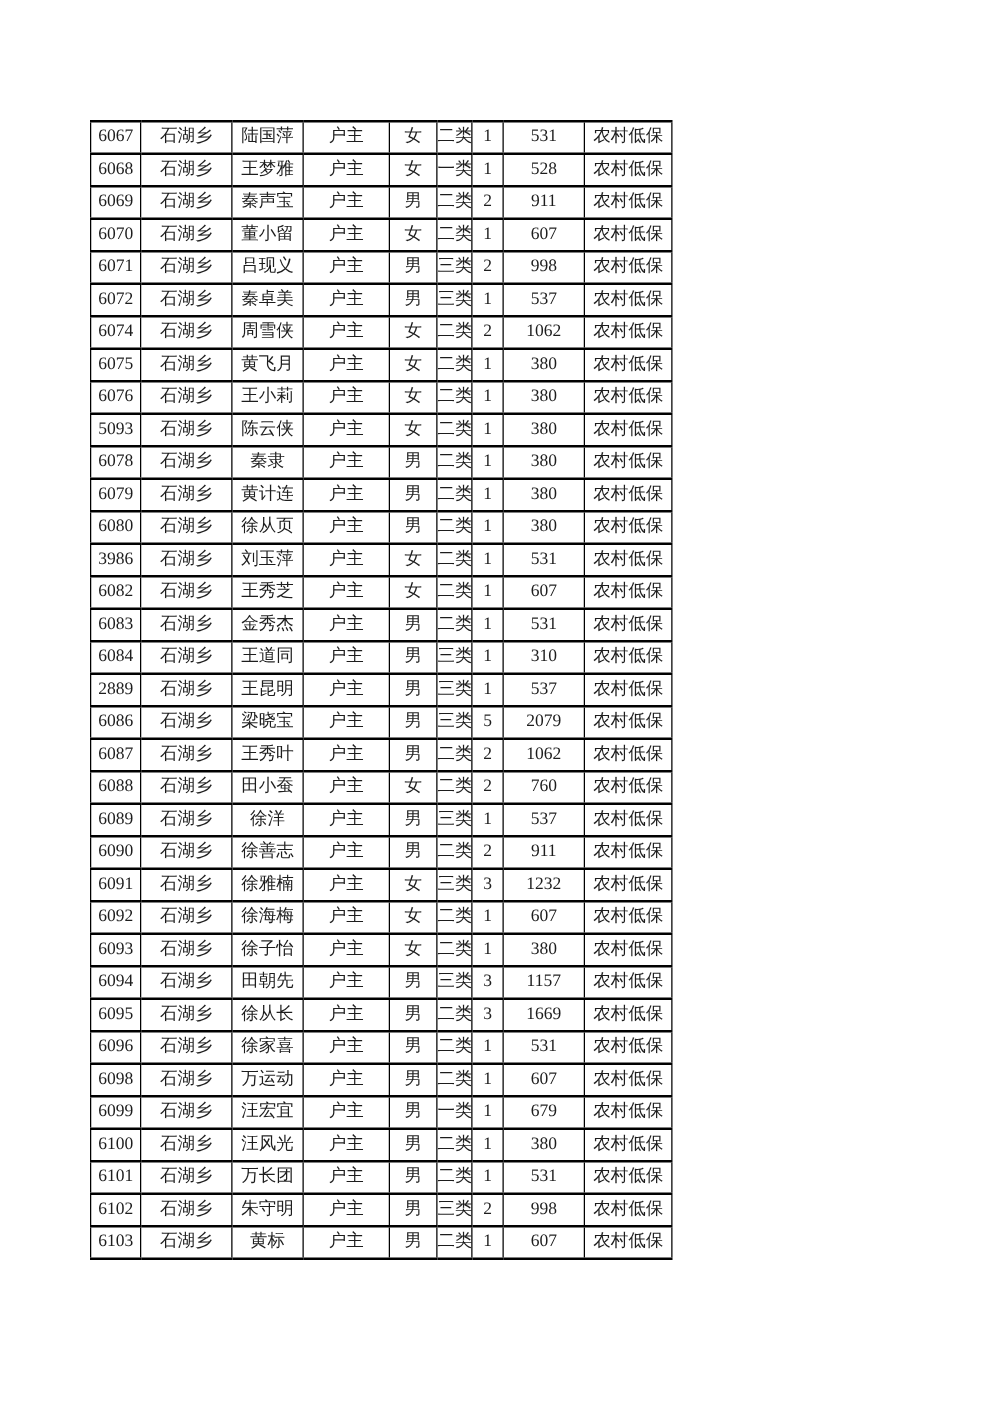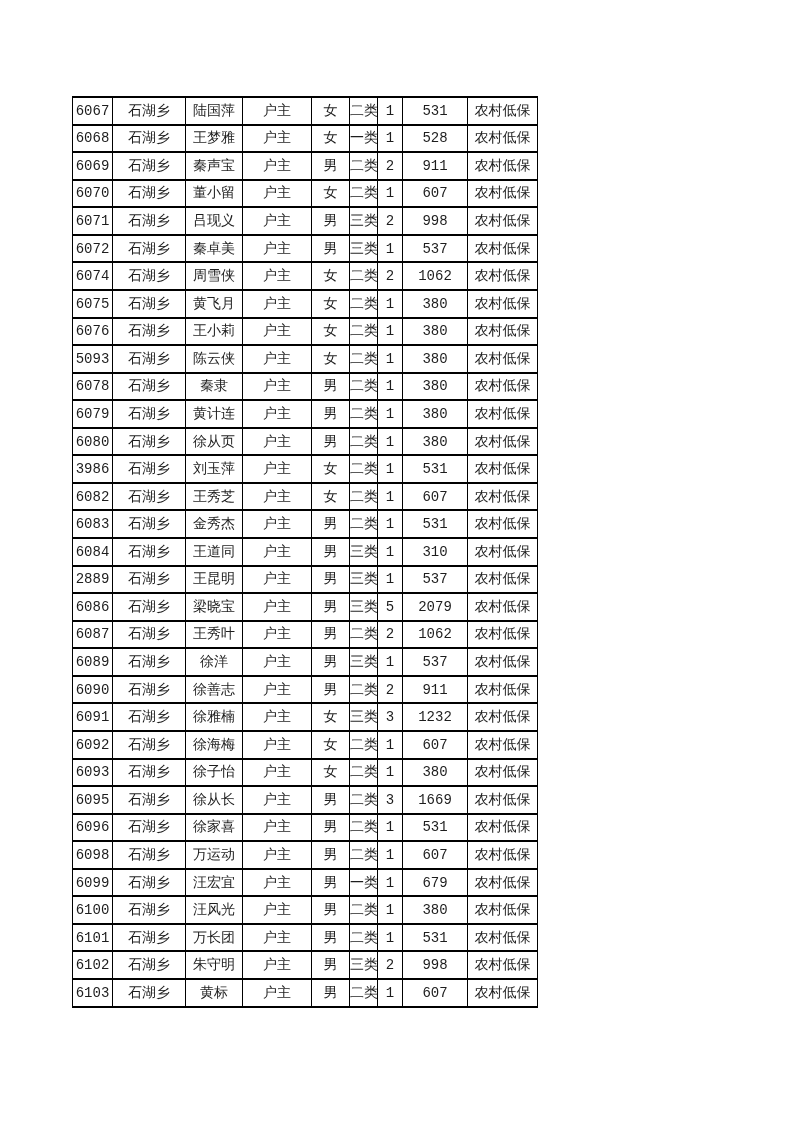--- a/index.html
+++ b/index.html
@@ -4,21 +4,21 @@
 <style>
   html, body {
     margin: 0;
     padding: 0;
   }
   .page {
     position: relative;
     width: 793px;
     height: 1122px;
     background: var(--page-bg, #ffffff);
-    font-family: Liberation Mono, monospace;
+    font-family: Liberation Serif, serif;
     overflow: hidden;
   }
   table.welfare-table {
     position: absolute;
     left: 72px;
     top: 96px;
     width: 465px;
     height: 912px;
     border-collapse: collapse;
     table-layout: fixed;
@@ -283,20 +283,31 @@
           <td class="col-township">石湖乡</td>
           <td class="col-person-name">王秀叶</td>
           <td class="col-relation">户主</td>
           <td class="col-gender">男</td>
           <td class="col-category">二类</td>
           <td class="col-household-count">2</td>
           <td class="col-amount">1062</td>
           <td class="col-welfare-type">农村低保</td>
         </tr>
         <tr>
+          <td class="col-record-id">6088</td>
+          <td class="col-township">石湖乡</td>
+          <td class="col-person-name">田小蚕</td>
+          <td class="col-relation">户主</td>
+          <td class="col-gender">女</td>
+          <td class="col-category">二类</td>
+          <td class="col-household-count">2</td>
+          <td class="col-amount">760</td>
+          <td class="col-welfare-type">农村低保</td>
+        </tr>
+        <tr>
           <td class="col-record-id">6089</td>
           <td class="col-township">石湖乡</td>
           <td class="col-person-name">徐洋</td>
           <td class="col-relation">户主</td>
           <td class="col-gender">男</td>
           <td class="col-category">三类</td>
           <td class="col-household-count">1</td>
           <td class="col-amount">537</td>
           <td class="col-welfare-type">农村低保</td>
         </tr>
@@ -335,20 +346,31 @@
         </tr>
         <tr>
           <td class="col-record-id">6093</td>
           <td class="col-township">石湖乡</td>
           <td class="col-person-name">徐子怡</td>
           <td class="col-relation">户主</td>
           <td class="col-gender">女</td>
           <td class="col-category">二类</td>
           <td class="col-household-count">1</td>
           <td class="col-amount">380</td>
+          <td class="col-welfare-type">农村低保</td>
+        </tr>
+        <tr>
+          <td class="col-record-id">6094</td>
+          <td class="col-township">石湖乡</td>
+          <td class="col-person-name">田朝先</td>
+          <td class="col-relation">户主</td>
+          <td class="col-gender">男</td>
+          <td class="col-category">三类</td>
+          <td class="col-household-count">3</td>
+          <td class="col-amount">1157</td>
           <td class="col-welfare-type">农村低保</td>
         </tr>
         <tr>
           <td class="col-record-id">6095</td>
           <td class="col-township">石湖乡</td>
           <td class="col-person-name">徐从长</td>
           <td class="col-relation">户主</td>
           <td class="col-gender">男</td>
           <td class="col-category">二类</td>
           <td class="col-household-count">3</td>

